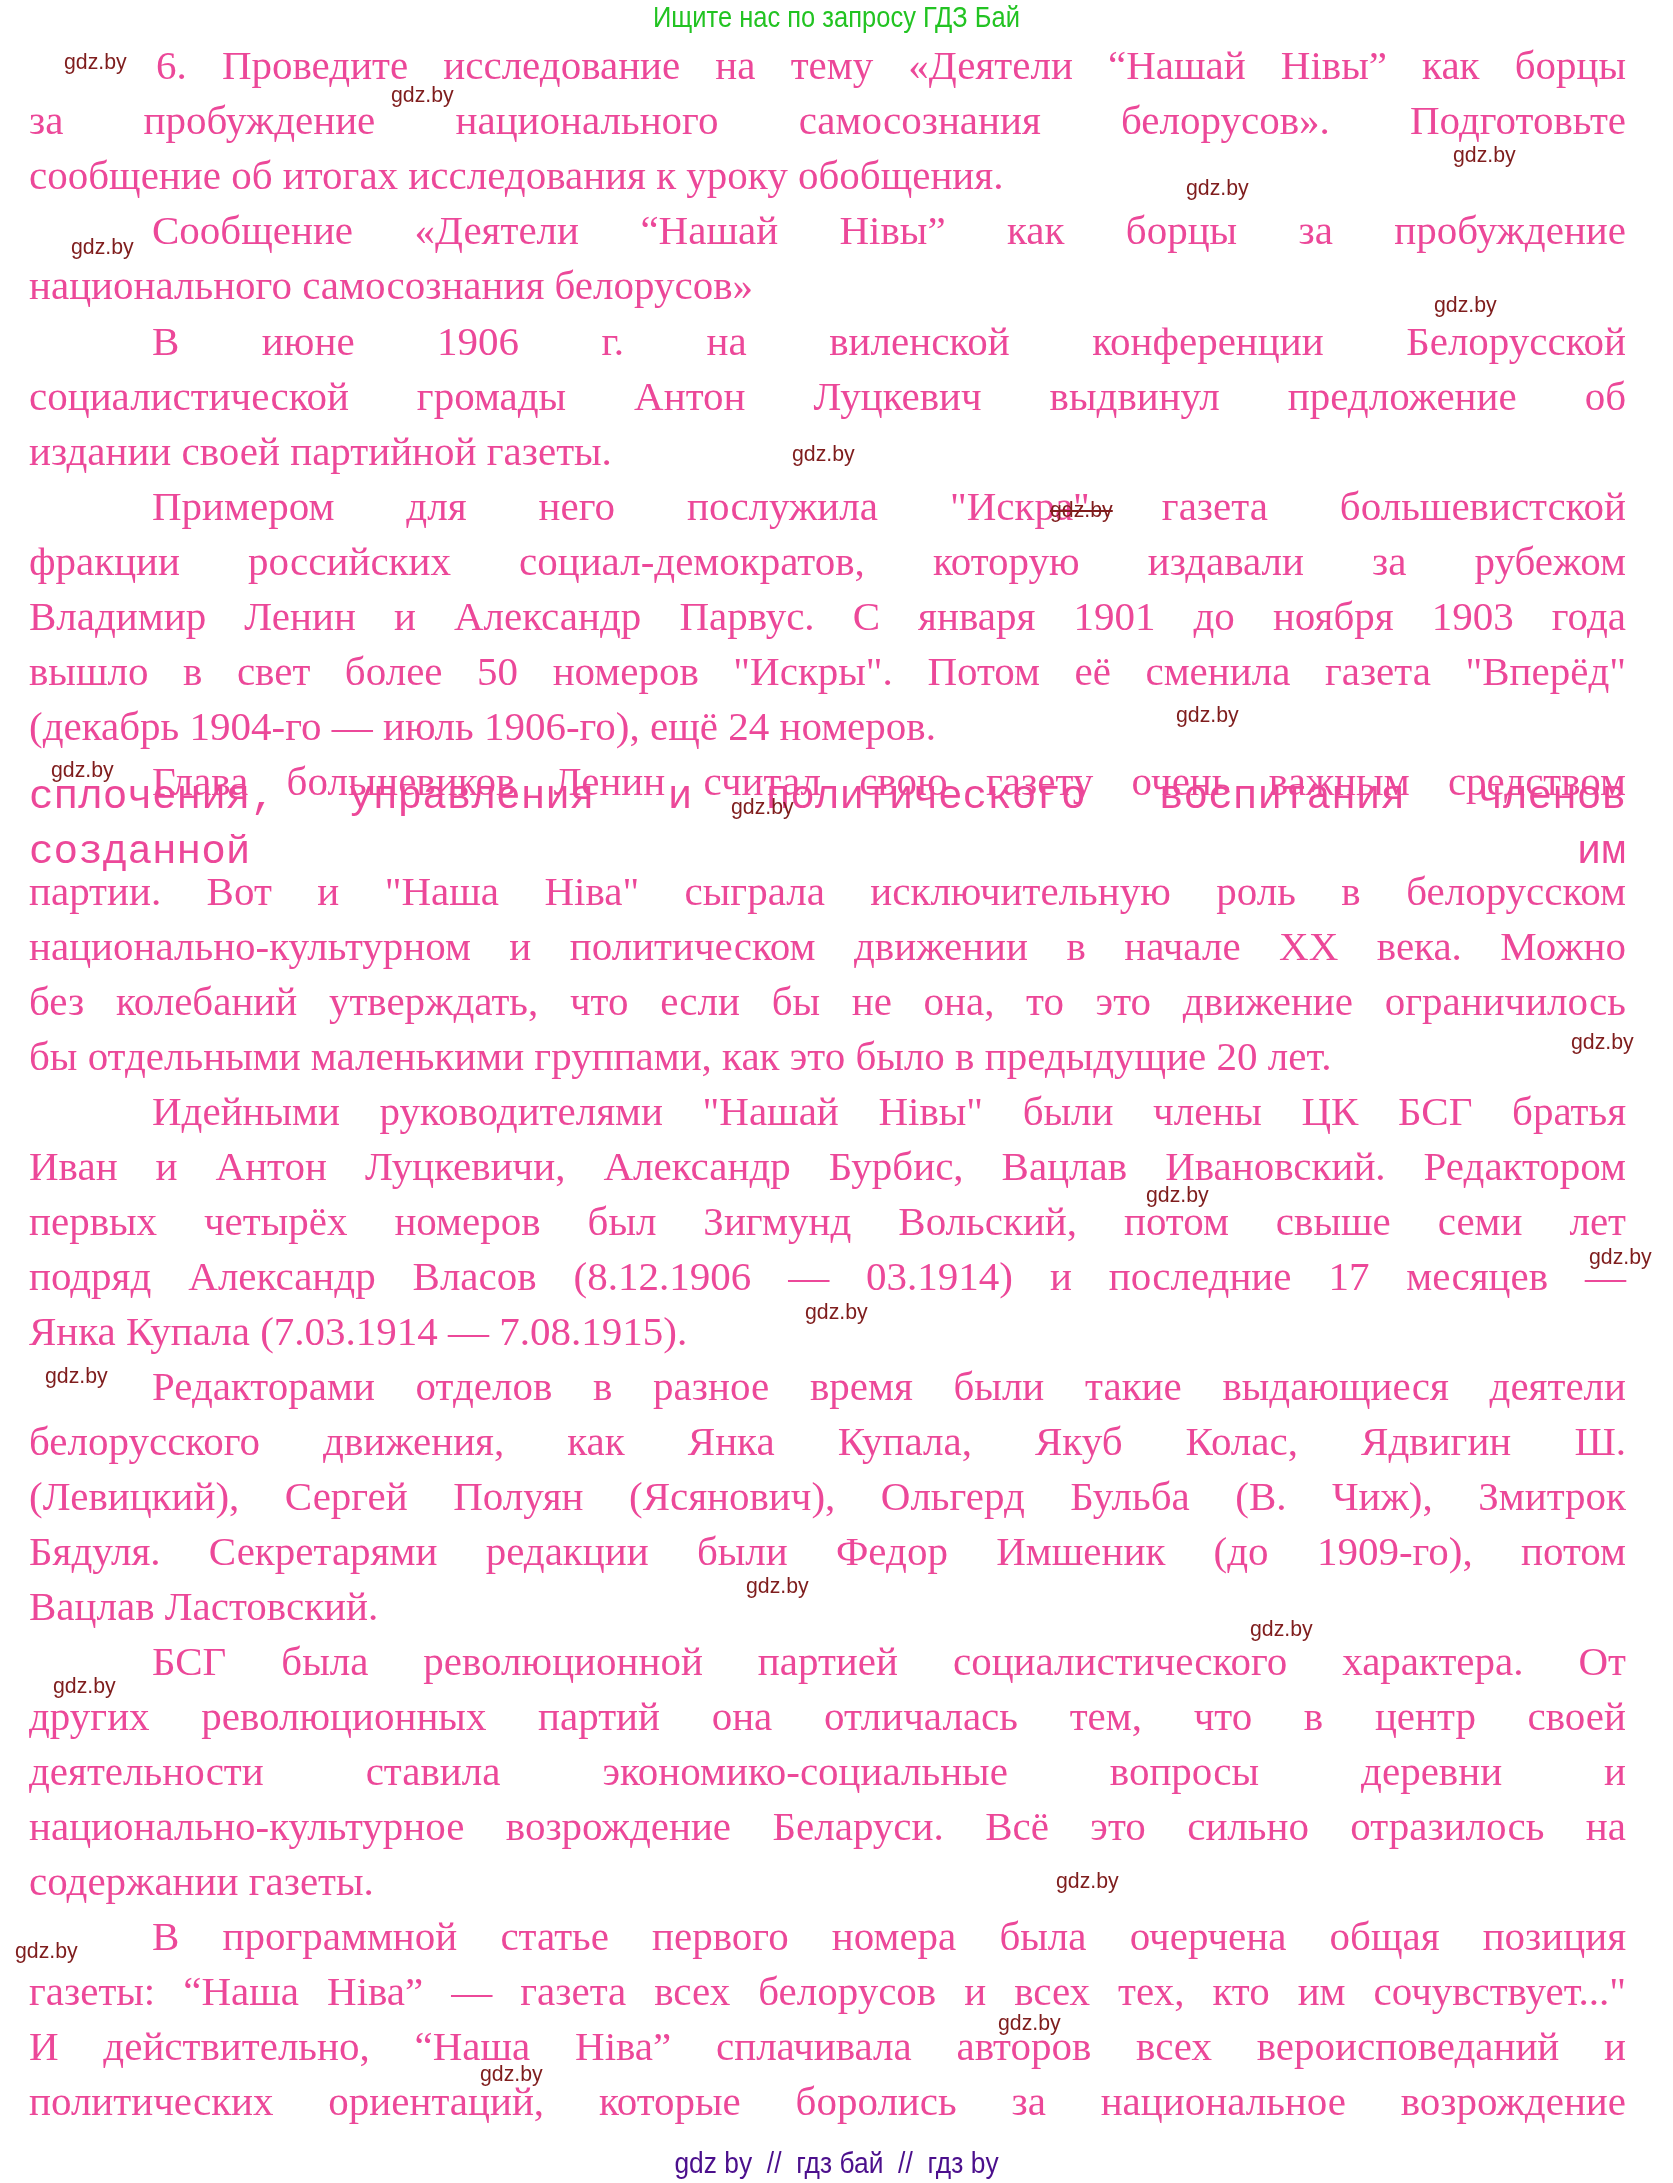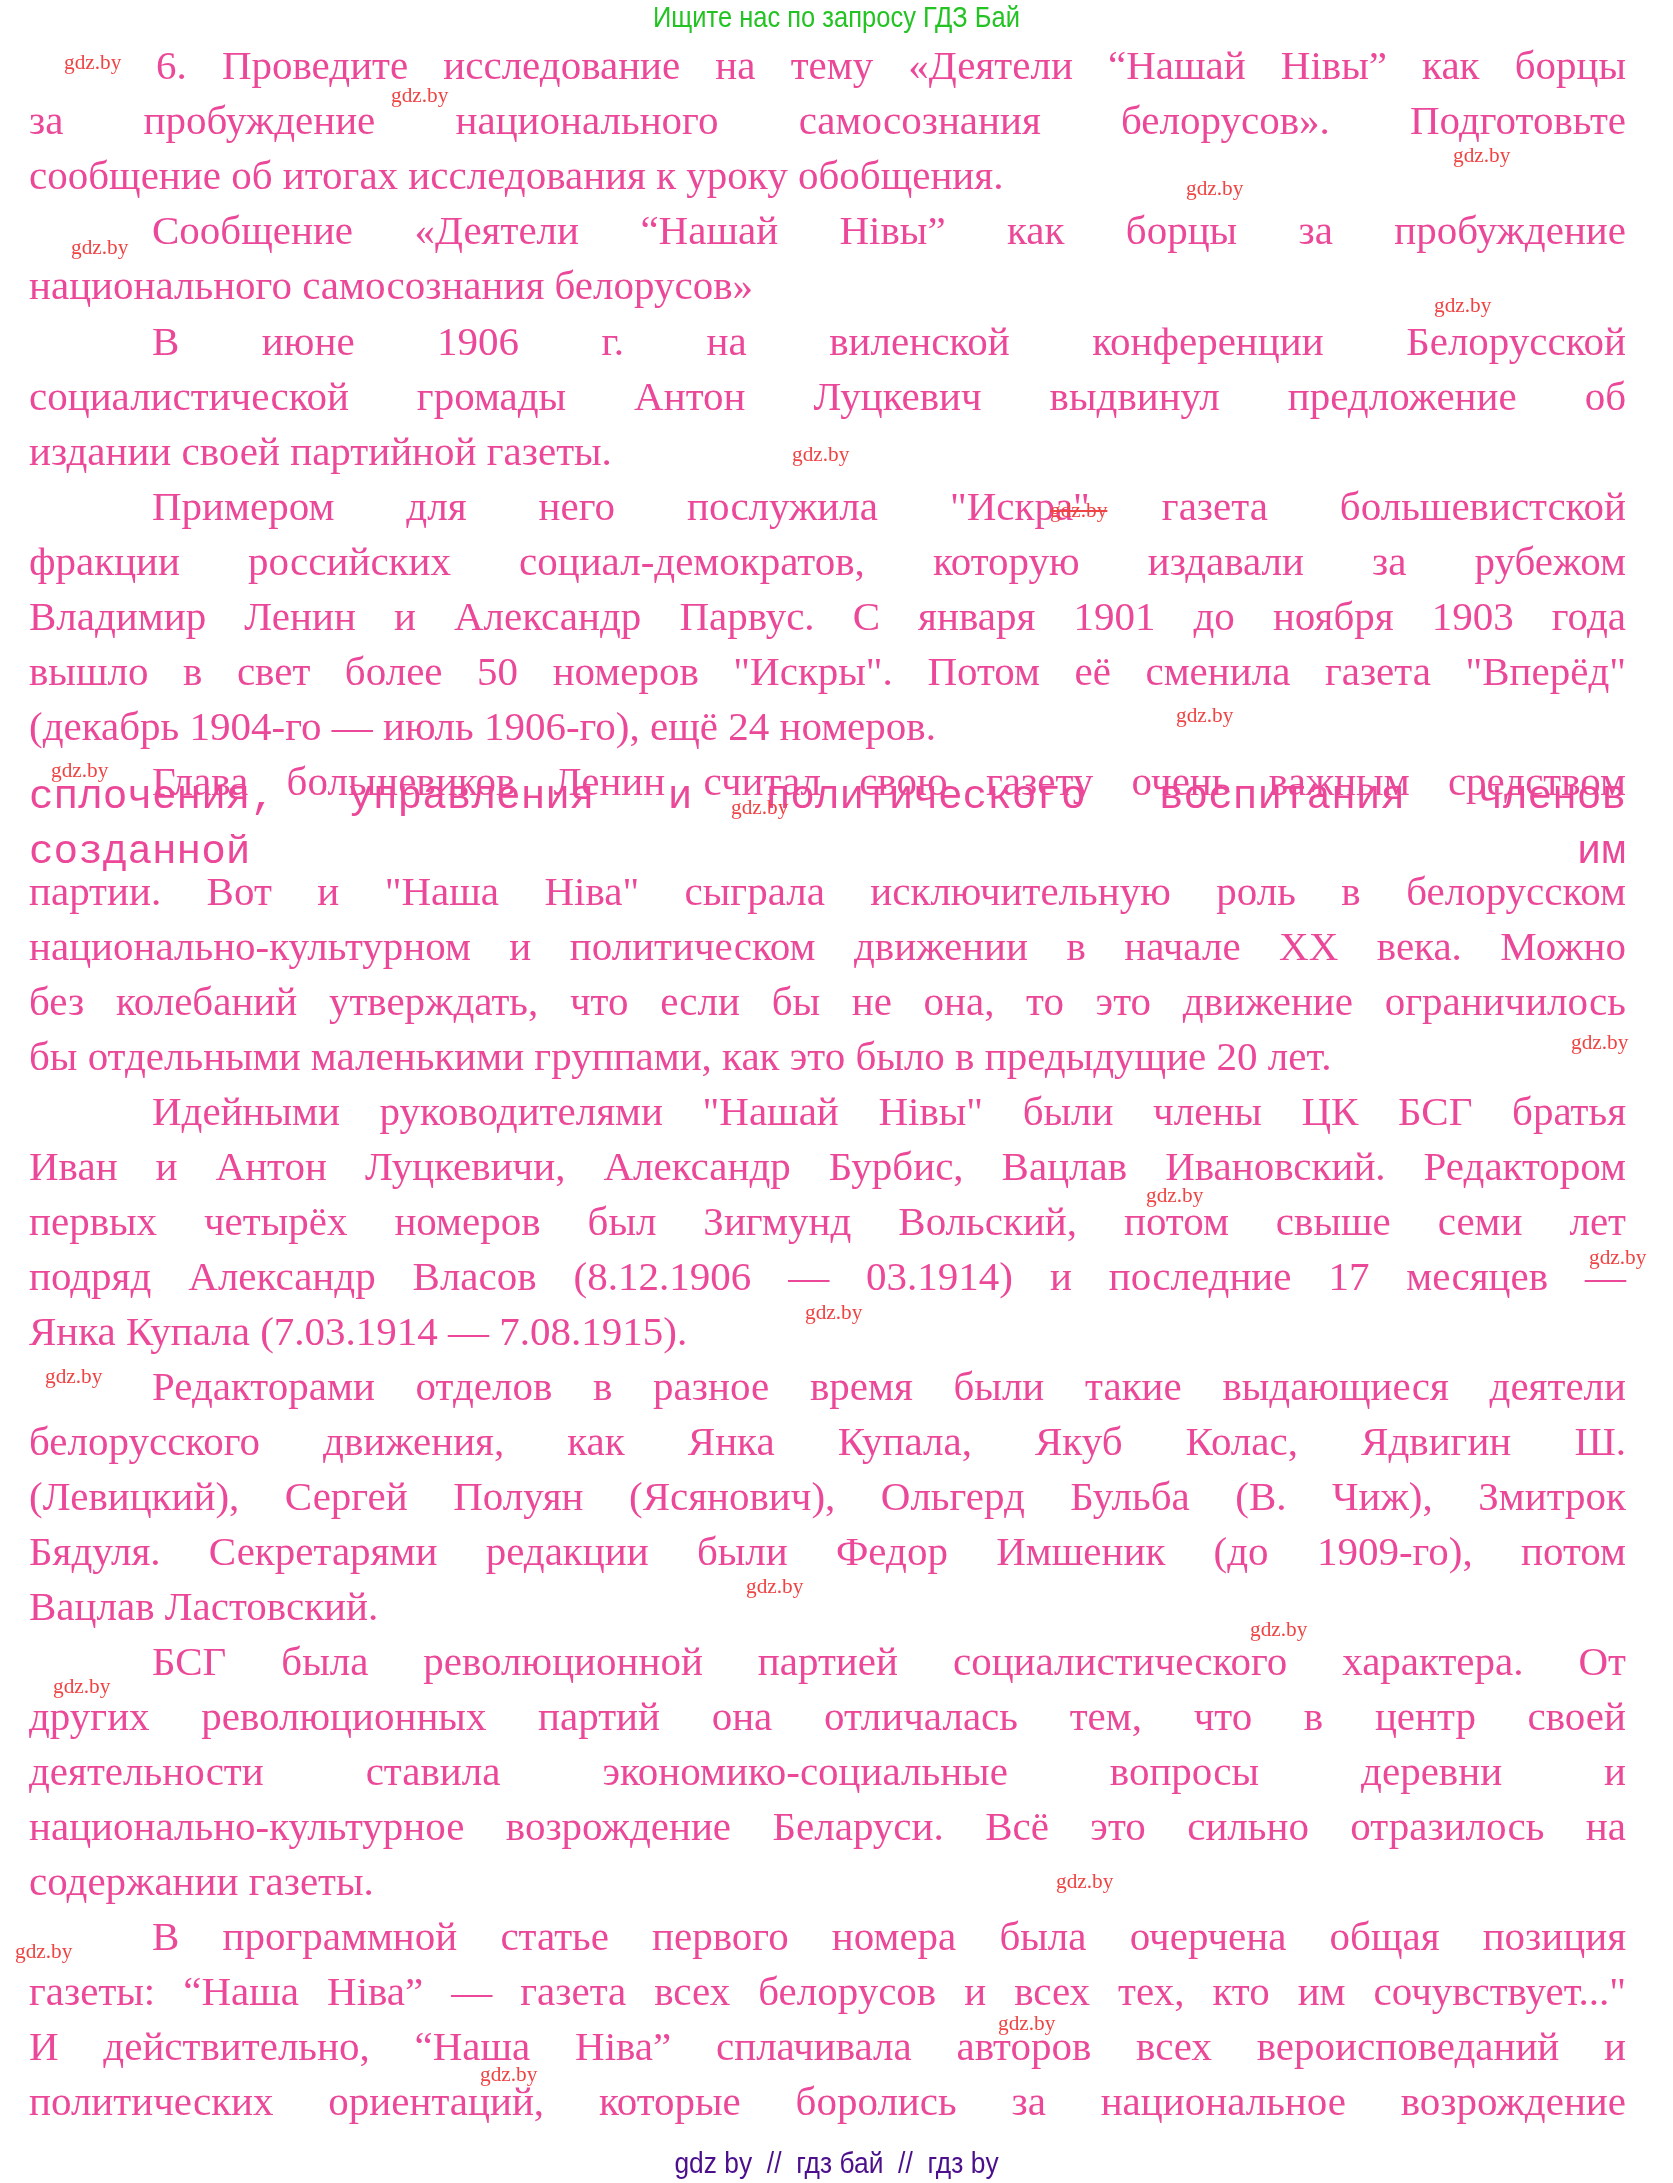--- a/index.html
+++ b/index.html
@@ -7,22 +7,22 @@
   .hdr { position:absolute; left:0; width:1673px; top:0; text-align:center;
          font-family:"Liberation Sans", "DejaVu Sans", sans-serif; font-size:30px; line-height:33px;
          color:#22c322; transform:scaleX(0.85); transform-origin:center; }
   .ftr { position:absolute; left:0; width:1673px; top:2145px; text-align:center;
          font-family:"Liberation Sans", "DejaVu Sans", sans-serif; font-size:30px; line-height:36px;
          color:#4b0f8c; white-space:pre; transform:scaleX(0.88); transform-origin:center; }
   .ln { position:absolute; left:29px; width:1597px; height:55px;
         font-family:"Liberation Serif", "DejaVu Serif", serif; font-size:41px; line-height:55px;
         color:#ec4899; white-space:nowrap; overflow:visible; }
   .ln.j { text-align:justify; text-align-last:justify; white-space:normal; }
-  .wm { position:absolute; font-family:Liberation Serif, serif;
-        font-size:21.3px; line-height:23px; color:#ef4444; white-space:nowrap; }
+  .wm { position:absolute; font-family:Liberation Sans, sans-serif;
+        font-size:21.3px; line-height:23px; color:#7f1d1d; white-space:nowrap; }
   .strike { text-decoration:line-through; }
 </style>
 </head>
 <body>
 
 <div class="hdr">Ищите нас по запросу ГДЗ Бай</div>
 
 <div class="ln j" style="top:38px; left:156px; width:1470px;">6. Проведите исследование на тему «Деятели “Нашай Нівы” как борцы</div>
 <div class="ln j" style="top:93px;">за пробуждение национального самосознания белорусов». Подготовьте</div>
 <div class="ln" style="top:148px;">сообщение об итогах исследования к уроку обобщения.</div>

